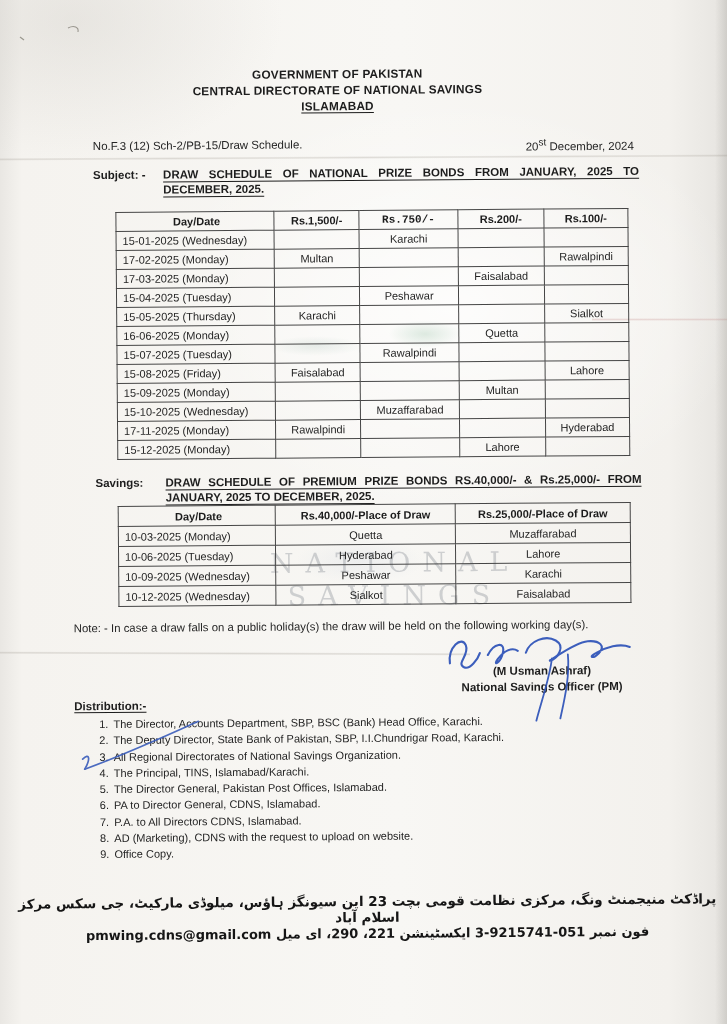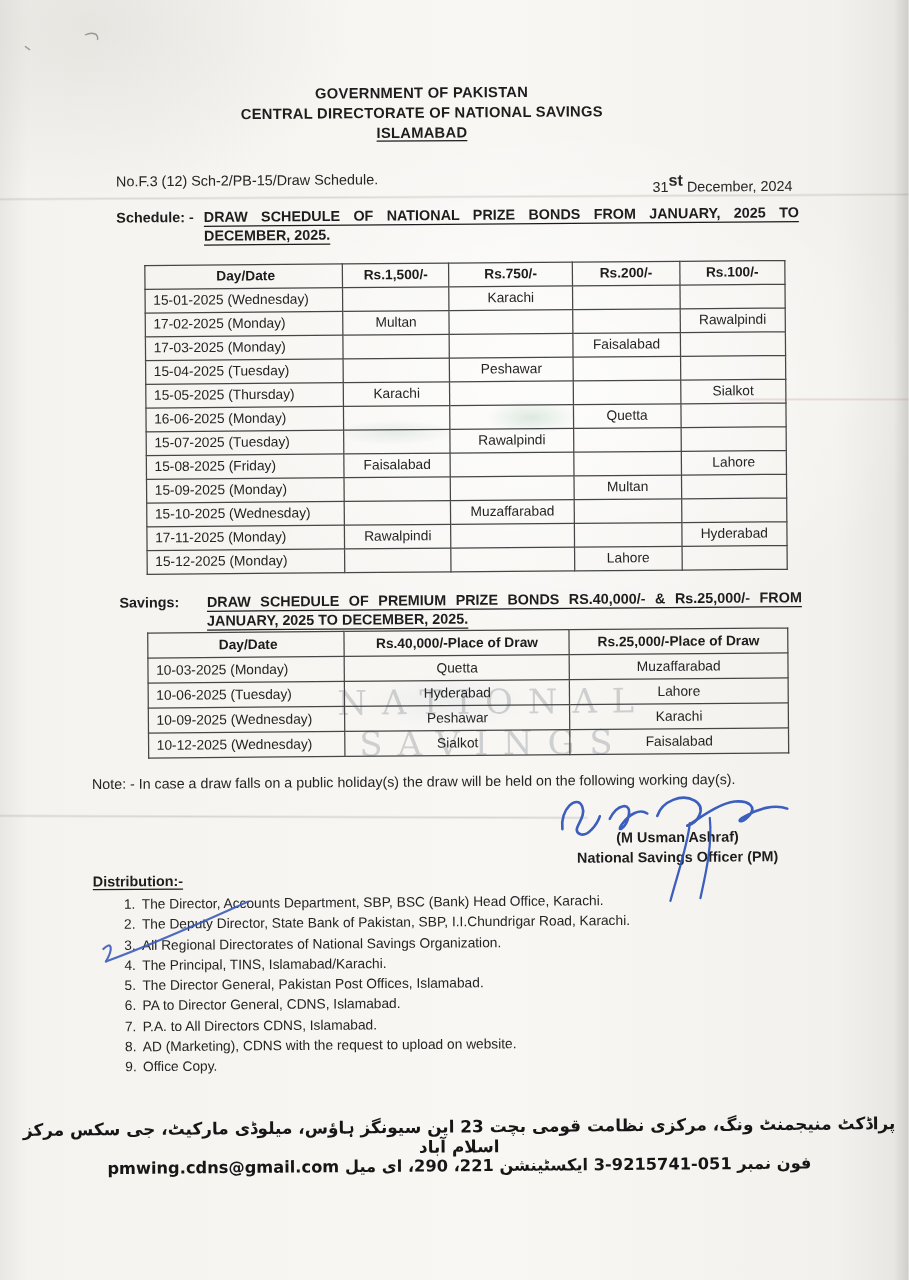--- a/index.html
+++ b/index.html
@@ -19,38 +19,38 @@
   }
   .content{position:absolute;inset:0;transform:rotate(-0.45deg);transform-origin:363px 420px;}
   .abs{position:absolute;}
   
   .letterhead{top:66px;left:0;width:680px;text-align:center;font-weight:bold;
     font-size:11.8px;line-height:16px;color:#1d1d1d;letter-spacing:.2px;}
   .letterhead .u{text-decoration:underline;text-underline-offset:2px;}
   
   .refline{top:138px;left:95px;width:541px;display:flex;justify-content:space-between;
     font-size:11.5px;color:#262626;}
-  .refline sup{font-size:13px;font-weight:bold;}
+  .refline sup{font-size:10px;}
   
   .subject{display:flex;font-size:11.5px;font-weight:bold;color:#1d1d1d;line-height:14.8px;}
   .subject .lbl{width:70px;flex:none;}
   .subject .txt{flex:1;}
   .jline{text-align:justify;text-align-last:justify;text-decoration:underline;text-underline-offset:2.5px;text-decoration-thickness:1.4px;}
   .nline{text-decoration:underline;text-underline-offset:2.5px;text-decoration-thickness:1.4px;}
   .subject1{top:166px;left:95px;width:546px;}
   .subject2{top:474px;left:95px;width:546px;}
   
   table{border-collapse:collapse;font-size:11px;color:#242424;background:transparent;position:relative;z-index:2;}
   th,td{border:1px solid #464646;height:18px;padding:0 3px;text-align:center;white-space:nowrap;}
   th{font-weight:bold;color:#1c1c1c;}
   td:first-child,th:first-child{text-align:left;padding-left:6px;}
   th:first-child{text-align:center;}
   .t1{top:210px;left:117px;width:513px;}
   .t1 th:nth-child(1){width:155px;} .t1 th:nth-child(2){width:85px;}
-  .t1 th:nth-child(3){width:99px;}  .t1 th:nth-child(4){width:86px;margin-top:22px;}
+  .t1 th:nth-child(3){width:99px;font-family:Liberation Mono, monospace;}  .t1 th:nth-child(4){width:86px;margin-top:22px;}
   .t1 th:nth-child(5){width:84px;}
   .t2{top:504px;left:117px;width:513px;}
   .t2 th:nth-child(1){width:153px;} .t2 th:nth-child(2){width:183px;}
   .t2 th:nth-child(3){width:177px;}
   .t2 th,.t2 td{height:19px;}
   
   .watermark{top:546px;left:30px;width:727px;text-align:center;z-index:1;
     font-family:"DejaVu Serif",serif;font-size:27px;line-height:33px;
     letter-spacing:12px;color:rgba(118,125,133,.32);}
   
@@ -108,25 +108,25 @@
   <div class="content">
 
     <div class="abs letterhead">
       <div>GOVERNMENT OF PAKISTAN</div>
       <div>CENTRAL DIRECTORATE OF NATIONAL SAVINGS</div>
       <div class="u">ISLAMABAD</div>
     </div>
 
     <div class="abs refline">
       <span>No.F.3 (12) Sch-2/PB-15/Draw Schedule.</span>
-      <span><span>31</span><sup>st</sup><span> December, 2024</span></span>
+      <span><span>20</span><sup>st</sup><span> December, 2024</span></span>
     </div>
 
     <div class="abs subject subject1">
-      <span class="lbl">Schedule: -</span>
+      <span class="lbl">Subject: -</span>
       <span class="txt">
         <div class="jline">DRAW SCHEDULE OF NATIONAL PRIZE BONDS FROM JANUARY, 2025 TO</div>
         <div class="nline">DECEMBER, 2025.</div>
       </span>
     </div>
 
     <div class="abs watermark">
       <div>NATIONAL</div>
       <div>SAVINGS</div>
     </div>

